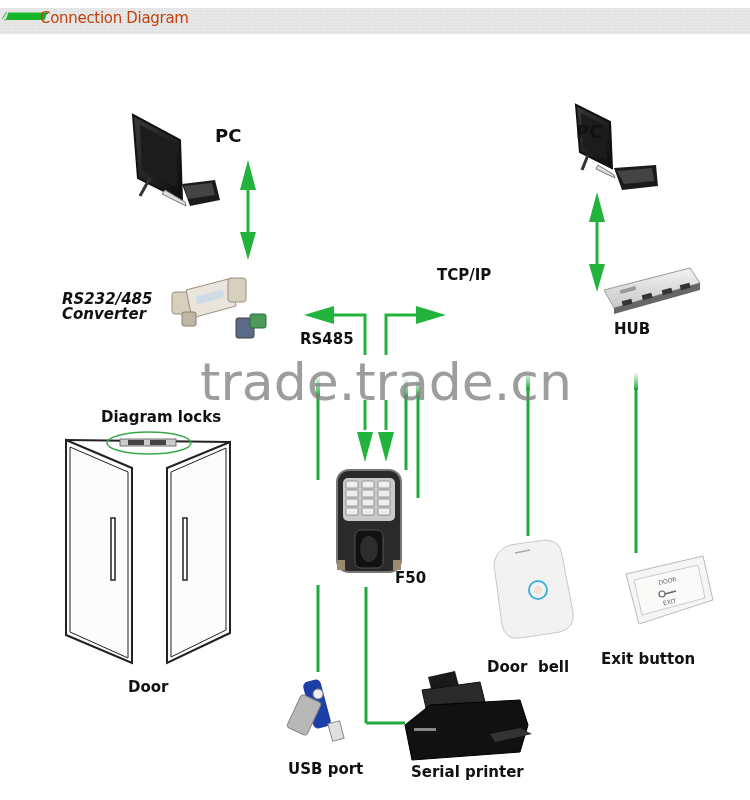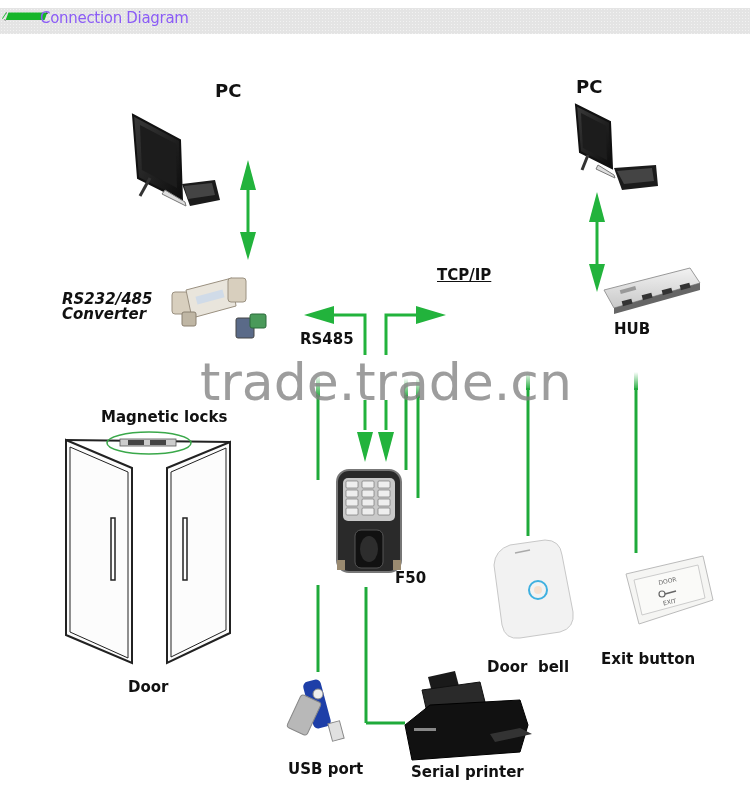--- a/index.html
+++ b/index.html
@@ -3,23 +3,23 @@
 <meta charset="utf-8">
 <style>
   html, body { margin:0; padding:0; background:#ffffff; }
   body { width:750px; height:800px; position:relative; overflow:hidden; font-family:"DejaVu Sans", sans-serif; }
   .abs { position:absolute; }
   .header-band { left:0; top:8px; width:750px; height:26px;
     background-color:#e4e4e4;
     background-image: radial-gradient(#f2f2f2 0.8px, transparent 0.9px);
     background-size:3px 3px; }
   .header-tab { left:24px; top:2px; width:176px; height:33px; }
-  .header-title { left:40px; top:8px; color:#8b5cf6; font-size:15px; letter-spacing:-0.3px; line-height:20px; font-family:"DejaVu Sans", sans-serif; }
+  .header-title { left:40px; top:8px; color:#c2410c; font-size:15px; letter-spacing:-0.3px; line-height:20px; font-family:"DejaVu Sans", sans-serif; }
   .label { font-weight:bold; color:#111; font-family:"DejaVu Sans", sans-serif; white-space:nowrap; }
-  .lbl-lg { font-size:18px; }
+  .lbl-lg { font-size:18px;margin-top:45px; }
   .lbl-md { font-size:15px; }
   .watermark { left:200px; top:352px; font-size:52px; color:rgba(130,130,130,0.78); font-family:"DejaVu Sans", sans-serif; letter-spacing:0px; white-space:nowrap; }
   svg { position:absolute; left:0; top:0; }
 </style>
 </head>
 <body>
 
 <div class="abs header-band"></div>
 <svg class="abs header-tab" width="750" height="40" viewBox="0 0 750 40" style="left:0;top:0;">
   <polygon points="8,30 24,5 28,5 12,30" fill="#16b52a"></polygon>
@@ -202,22 +202,22 @@
 </svg>
 
 <div class="abs watermark">trade.trade.cn</div>
 
 <div class="abs label lbl-lg" style="left:215px; top:80px;">PC</div>
 <div class="abs label lbl-lg" style="left:576px; top:76px;">PC</div>
 <div class="abs label lbl-md" style="left:62px; top:292px; line-height:15px;font-style:italic;">
   <div>RS232/485</div>
   <div>Converter</div>
 </div>
-<div class="abs label lbl-md" style="left:437px; top:266px;text-decoration:underline;">TCP/IP</div>
+<div class="abs label lbl-md" style="left:437px; top:266px;">TCP/IP</div>
 <div class="abs label lbl-md" style="left:300px; top:330px;">RS485</div>
 <div class="abs label lbl-md" style="left:602px; top:320px;margin-left:12px;">HUB</div>
-<div class="abs label lbl-md" style="left:101px; top:408px;">Magnetic locks</div>
+<div class="abs label lbl-md" style="left:101px; top:408px;">Diagram locks</div>
 <div class="abs label lbl-md" style="left:395px; top:569px;">F50</div>
 <div class="abs label lbl-md" style="left:128px; top:678px;">Door</div>
 <div class="abs label lbl-md" style="left:487px; top:650px; white-space:pre;margin-top:8px;">Door  bell</div>
 <div class="abs label lbl-md" style="left:601px; top:650px;">Exit button</div>
 <div class="abs label lbl-md" style="left:288px; top:760px;">USB port</div>
 <div class="abs label lbl-md" style="left:411px; top:763px;">Serial printer</div>
 
 </body></html>

